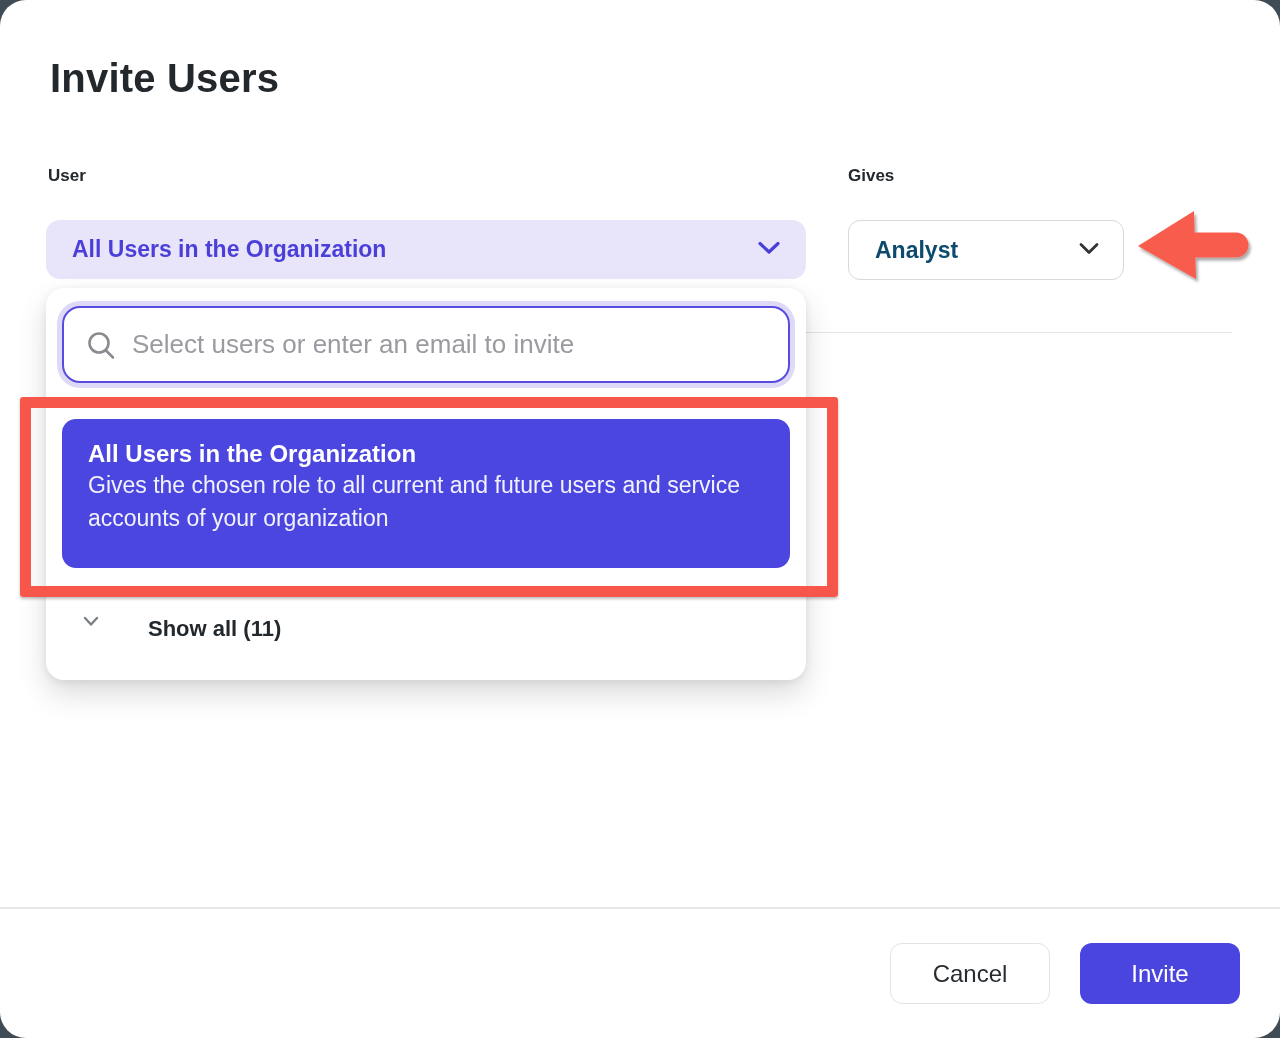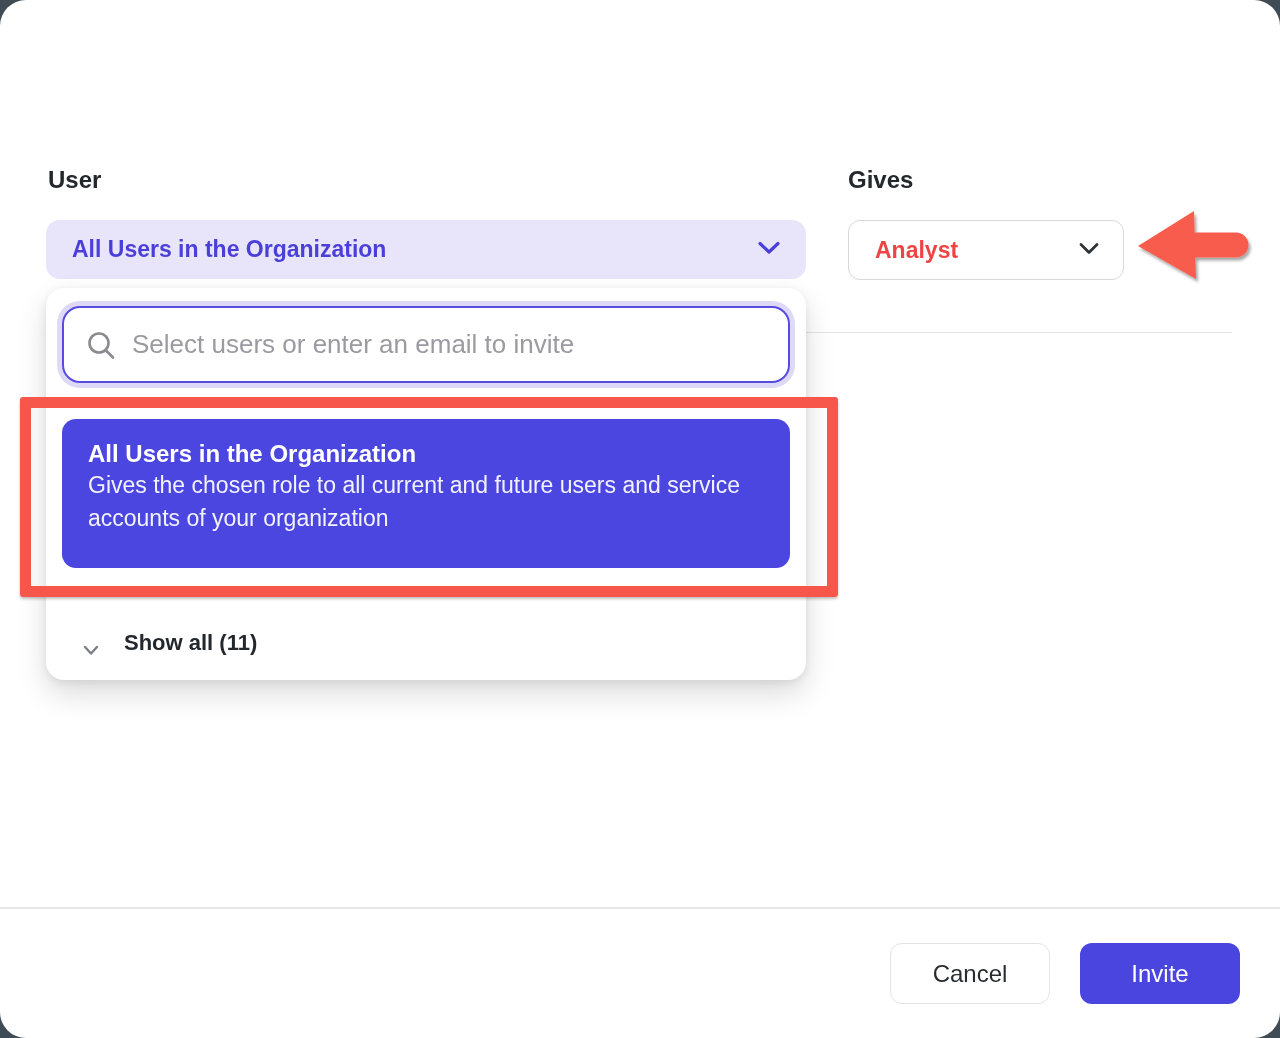--- a/index.html
+++ b/index.html
@@ -20,21 +20,21 @@
     position: absolute;
     left: 50px; top: 56px;
     font-size: 40px;
     font-weight: 700;
     color: #23282D;
     letter-spacing: 0.2px;
   }
   .field-label {
     position: absolute;
     top: 166px;
-    font-size: 24px;
+    font-size: 17px;
     font-weight: 700;
     color: #23282D;
   }
   .field-label.user { left: 48px; }
   .field-label.role { left: 848px; }
 
   .row-divider {
     position: absolute;
     top: 332px; left: 48px; width: 1184px; height: 1px;
     background: #E4E4E6;
@@ -62,21 +62,21 @@
     width: 276px; height: 60px;
     background: #FFFFFF;
     border: 1px solid #D8D8D8;
     border-radius: 12px;
     display: flex; align-items: center;
     padding: 0 24px 0 26px;
     cursor: pointer;
     z-index: 1;
   }
   .role-select .value {
-    font-size: 23px; font-weight: 600; color: #ef4444;
+    font-size: 23px; font-weight: 600; color: #0c4a6e;
     flex: 1;
   }
   .chev { flex: 0 0 auto; }
 
   .dropdown-panel {
     position: absolute;
     left: 46px; top: 288px;
     width: 760px; height: 392px;
     background: #FFFFFF;
     border-radius: 18px;
@@ -122,23 +122,24 @@
     font-size: 23px; font-weight: 400;
     color: rgba(255,255,255,0.93);
     line-height: 33px;
     max-width: 692px;
   }
 
   .show-all {
     position: absolute;
     left: 0; top: 328px;
     width: 100%; height: 40px;
-    display: flex; align-items: flex-end;
+    display: flex; align-items: flex-start;
     padding-left: 37px;
     cursor: pointer;
+    gap: 24px;
   }
   .show-all .label {
     margin-left: 25px;
     font-size: 22px; font-weight: 600; color: #23282D;
   }
 
   .annotation-rect {
     position: absolute;
     left: 20px; top: 397px;
     width: 818px; height: 200px;
@@ -182,20 +183,21 @@
     background: #4B45E0;
     border: none;
     color: #FFFFFF;
   }
 </style>
 </head>
 <body>
 
 <div class="page">
 
+  <h1 class="page-title">Invite Users</h1>
 
   <div class="field-label user">User</div>
   <div class="field-label role">Gives</div>
 
   <div class="row-divider"></div>
 
   <div class="user-select">
     <span class="value">All Users in the Organization</span>
     <span class="chev">
       <svg width="22" height="14" viewBox="0 0 22 14" fill="none">

